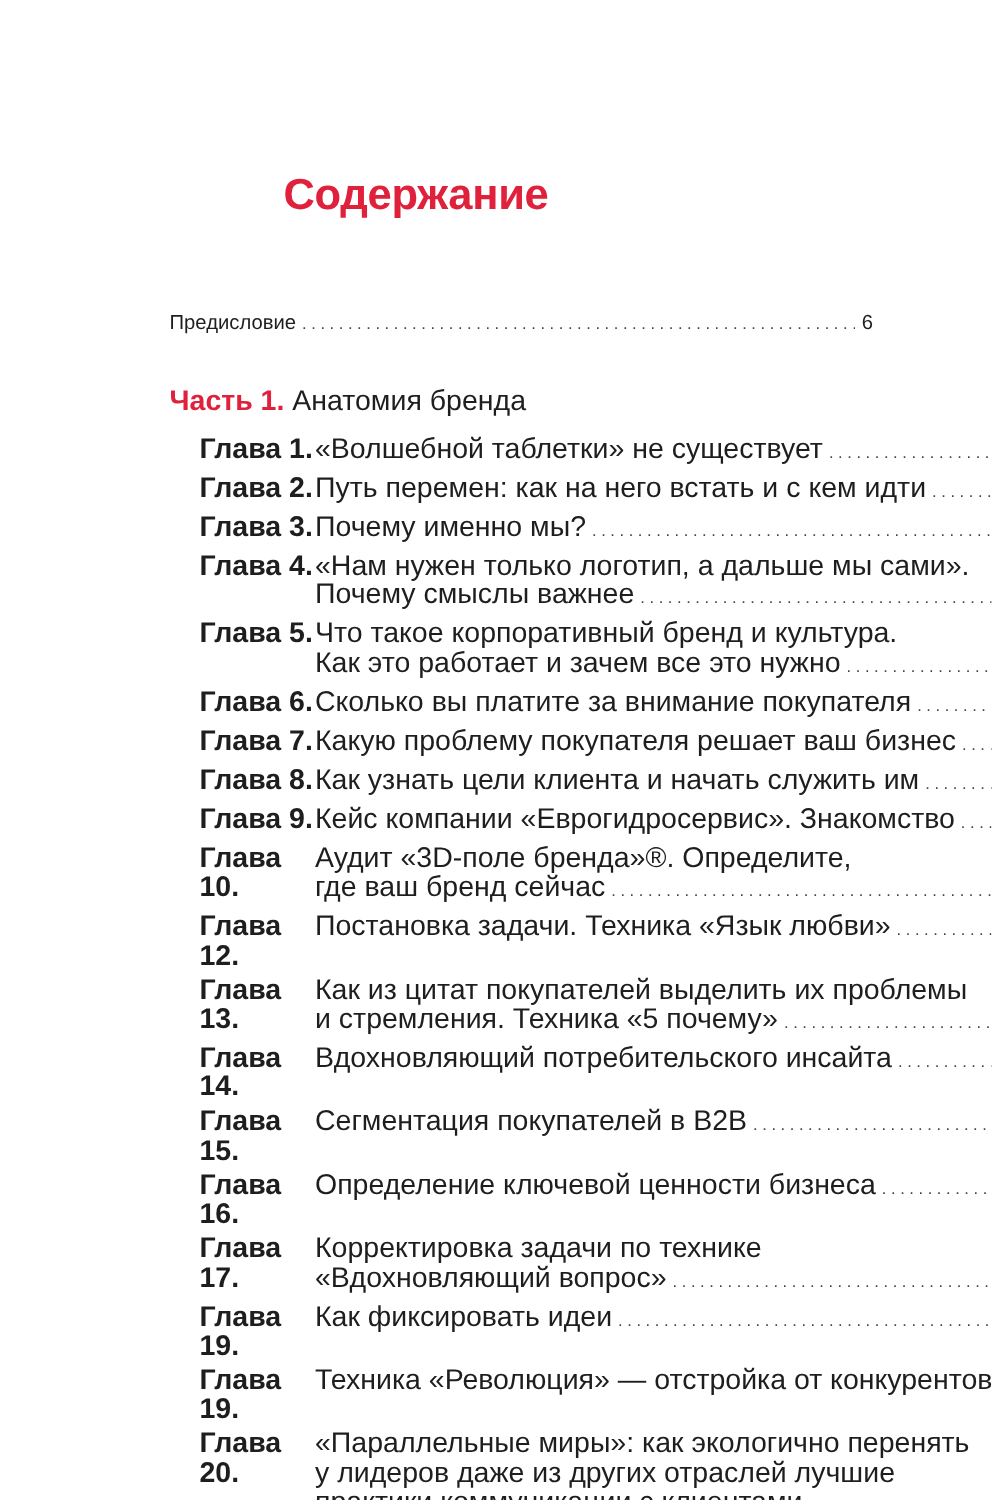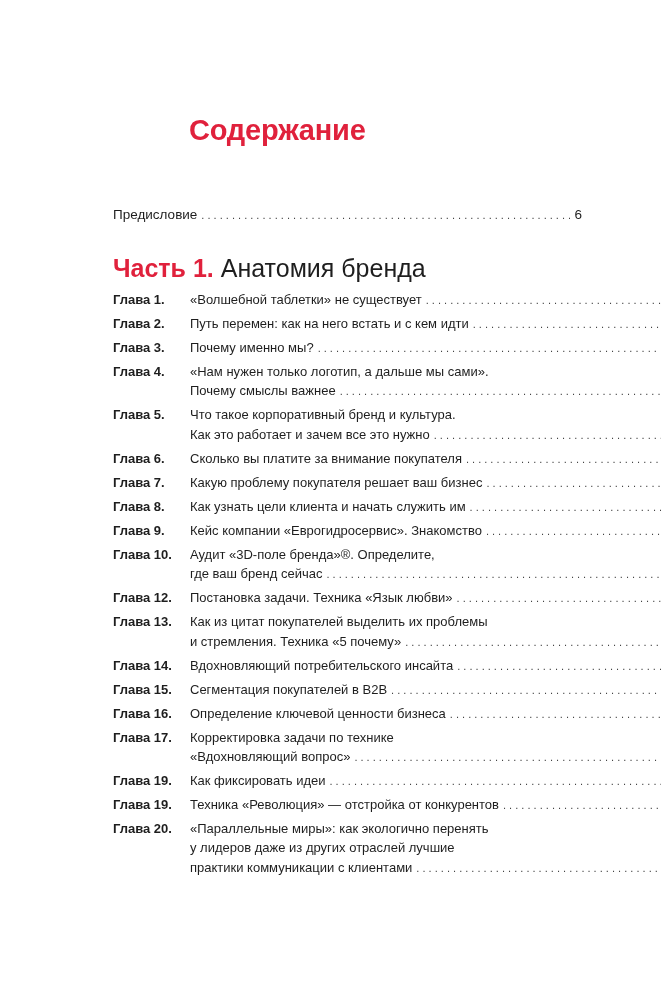--- a/index.html
+++ b/index.html
@@ -4,24 +4,24 @@
 <style>
   html, body { margin:0; padding:0; background:#ffffff; }
   body { width:661px; height:1000px; position:relative; overflow:hidden;
          font-family:"Liberation Sans", "DejaVu Sans", sans-serif; color:#1e1e1e; }
   .title { position:absolute; left:189px; top:112px; font-size:29px; font-weight:bold;
            color:#e0213c; letter-spacing:-0.2px; margin:0; line-height:36px;text-align:right; }
   .preface { position:absolute; left:113px; top:205px; width:469px; display:flex;
              align-items:baseline; font-size:13.5px; line-height:20px; }
   .leader { flex:1; overflow:hidden; white-space:nowrap; margin:0 4px; color:#444; letter-spacing:2.1px; font-size:11px; }
   .leader::before { content:". . . . . . . . . . . . . . . . . . . . . . . . . . . . . . . . . . . . . . . . . . . . . . . . . . . . . . . . . . . . . . . . . . . . . . . . . . . . . . . . . . . . . . . . . . ."; letter-spacing:0; }
-  .part { position:absolute; left:113px; top:255px; font-size:25px; line-height:26px;text-align:right; }
+  .part { position:absolute; left:113px; top:255px; font-size:19px; line-height:26px;text-align:right; }
   .part .lbl { color:#e0213c; font-weight:bold; }
   .chapters { position:absolute; left:113px; top:290px; width:469px; }
-  .ch { display:flex; font-size:13px; line-height:19.4px; margin-bottom:3.6px; }
+  .ch { display:flex; font-size:19px; line-height:19.4px; margin-bottom:3.6px;margin-left:20px; }
   .ch .num { width:77px; flex:none; font-weight:bold; }
   .ch .body { flex:1; }
   .ch .last { display:flex; align-items:baseline; }
   .ch .last .leader { margin:0 4px; }
   .pg { text-align:right; flex:none; }
 </style>
 </head>
 <body>
 
 <h1 class="title">Содержание</h1>

